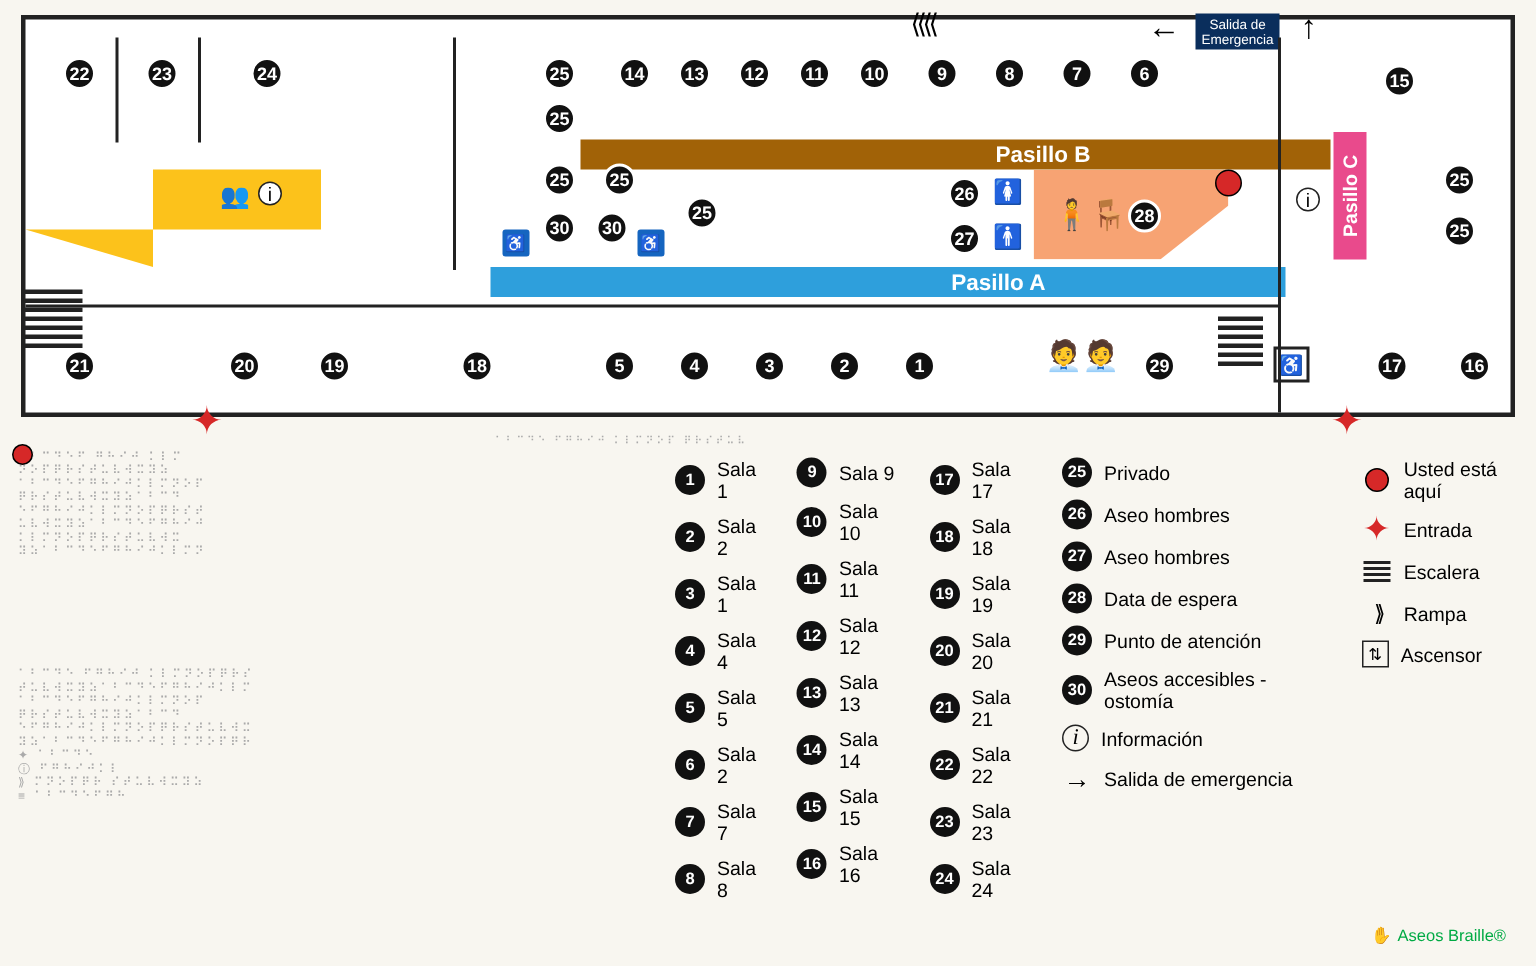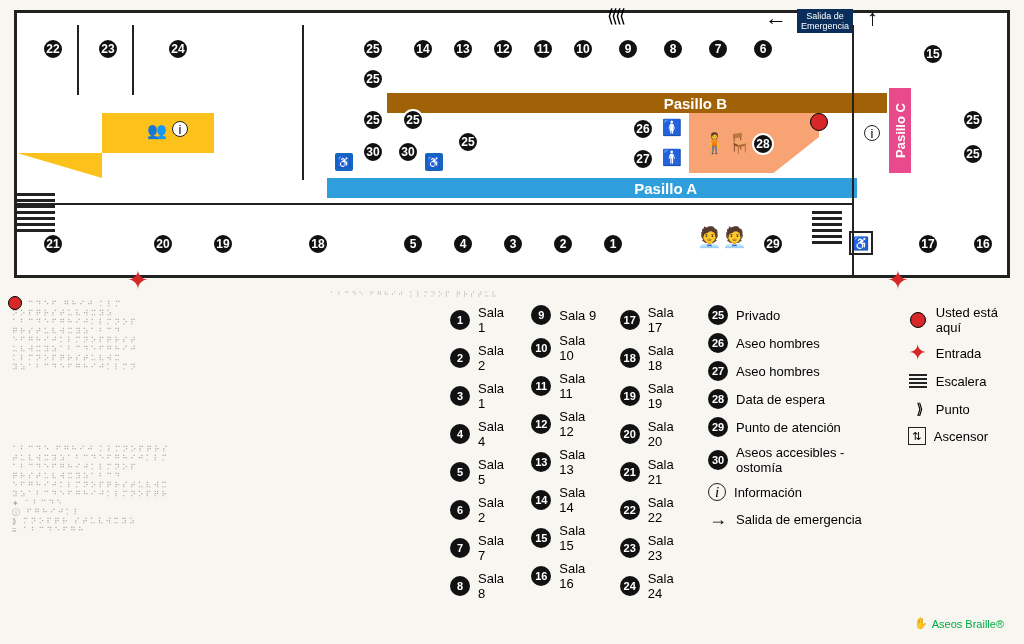--- a/index.html
+++ b/index.html
@@ -347,21 +347,21 @@
         <div class="legend-sym" style="flex-direction:column;gap:2px;">
           <div style="width:18px;height:2px;background:#222;"></div>
           <div style="width:18px;height:2px;background:#222;"></div>
           <div style="width:18px;height:2px;background:#222;"></div>
           <div style="width:18px;height:2px;background:#222;"></div>
         </div>
         <span>Escalera</span>
       </div>
       <div class="legend-item">
         <div class="legend-sym" style="letter-spacing:-4px;">⟩⟩</div>
-        <span>Punto</span>
+        <span>Rampa</span>
       </div>
       <div class="legend-item">
         <div class="legend-sym" style="border:1.5px solid #222;width:18px;height:18px;font-size:11px;">⇅</div>
         <span>Ascensor</span>
       </div>
     </div>
 </div>
 
 <div class="braille-block" style="top:300px; left:12px; width:220px;">
 ⠁⠃⠉⠙⠑⠋ ⠛⠓⠊⠚ ⠅⠇⠍<br>⠝⠕⠏⠟⠗⠎⠞⠥⠧⠺⠭⠽⠵<br>⠁⠃⠉⠙⠑⠋⠛⠓⠊⠚⠅⠇⠍⠝⠕⠏<br>⠟⠗⠎⠞⠥⠧⠺⠭⠽⠵⠁⠃⠉⠙<br>⠑⠋⠛⠓⠊⠚⠅⠇⠍⠝⠕⠏⠟⠗⠎⠞<br>⠥⠧⠺⠭⠽⠵⠁⠃⠉⠙⠑⠋⠛⠓⠊⠚<br>⠅⠇⠍⠝⠕⠏⠟⠗⠎⠞⠥⠧⠺⠭<br>⠽⠵⠁⠃⠉⠙⠑⠋⠛⠓⠊⠚⠅⠇⠍⠝

